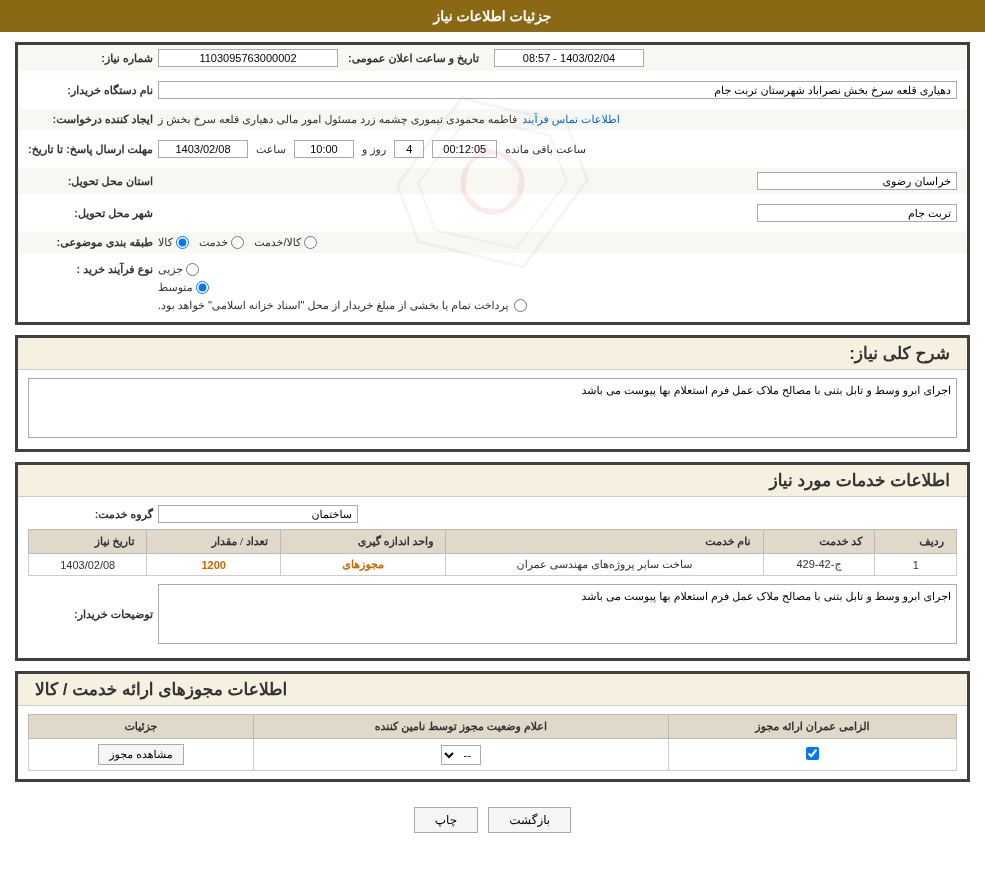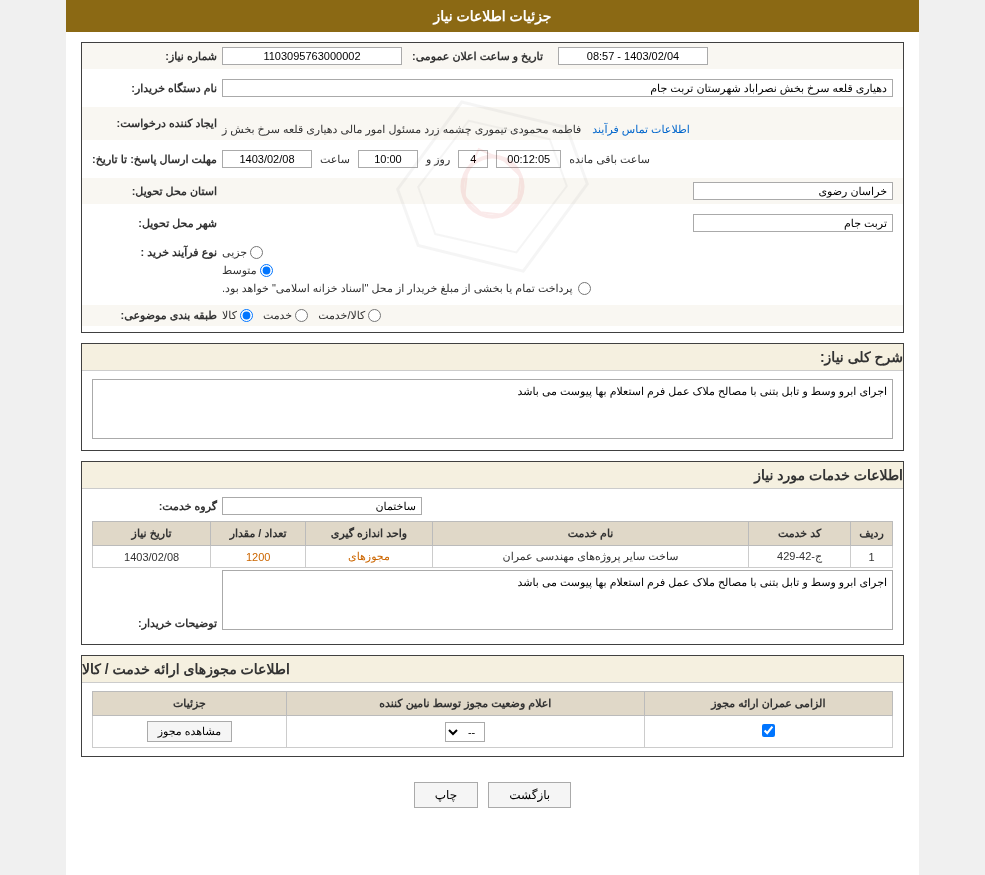--- a/index.html
+++ b/index.html
@@ -4,47 +4,47 @@
   <style>
     * { box-sizing: border-box; margin: 0; padding: 0; }
     body {
       font-family: Tahoma, Arial, sans-serif;
       font-size: 12px;
       background: #f0f0f0;
       direction: rtl;
       color: #333;
     }
     .page-container {
-      width: 853px;
+      width: 985px;
       min-height: 875px;
       background: #fff;
       margin: 0 auto;
     }
     .header-bar {
       background: #8B6914;
       color: #fff;
       text-align: center;
       padding: 8px 12px;
       font-size: 14px;
       font-weight: bold;
     }
     .main-content {
       padding: 10px 15px;
     }
     .section {
-      border: 1px solid #404040;
+      border: 3px solid #404040;
       margin-bottom: 10px;
       background: #fff;
     }
     .section-header {
       background: #f5f0e0;
       border-bottom: 1px solid #ccc;
-      padding: 5px 0;
-      font-weight: bold;
-      font-size: 14px;
+      padding: 5px 17px;
+      font-weight: bold;
+      font-size: 17px;
       text-align: right;
     }
     .section-body {
       padding: 8px 10px;
     }
     .form-row {
       display: flex;
       align-items: center;
       margin-bottom: 6px;
       flex-direction: row-reverse;
@@ -77,31 +77,33 @@
       color: #333;
     }
     table.data-table {
       width: 100%;
       border-collapse: collapse;
       font-size: 11px;
     }
     table.data-table th {
       background: #e0d8c8;
       border: 1px solid #bbb;
-      padding: 5px 0;
-      text-align: center;
-      font-weight: bold;
+      padding: 5px 12px;
+      text-align: right;
+      font-weight: bold;
+      font-family: Liberation Serif, serif;
     }
     table.data-table td {
       border: 1px solid #ccc;
       padding: 4px 8px;
       text-align: center;
     }
     table.data-table td.orange-text {
       color: #cc6600;
+      font-weight: bold;
     }
     .desc-box {
       border: 1px solid #aaa;
       width: 100%;
       min-height: 60px;
       padding: 5px;
       font-size: 11px;
       direction: rtl;
       font-family: Tahoma, Arial, sans-serif;
       resize: none;
@@ -224,21 +226,21 @@
 
       <div class="form-row" style="padding: 4px 10px;">
         <span class="form-label">نام دستگاه خریدار:</span>
         <div style="flex:1;">
           <input type="text" class="input-box input-wide" value="دهیاری قلعه سرخ بخش نصراباد شهرستان تربت جام" readonly="" style="">
         </div>
       </div>
 
       <div class="form-row shaded-row" style="padding: 4px 10px;">
         <span class="form-label">ایجاد کننده درخواست:</span>
-        <div style="flex:1; display:flex; flex-direction:row-reverse; align-items:center; gap:11px;margin-top:12px;">
+        <div style="flex:1; display:flex; flex-direction:row-reverse; align-items:center; gap:5px;">
           <span style="font-size:11px;">فاطمه محمودی تیموری چشمه زرد مسئول امور مالی دهیاری قلعه سرخ بخش ز</span>
           <span class="blue-link" style="font-size:11px;">اطلاعات تماس فرآیند</span>
         </div>
       </div>
 
       <div class="form-row" style="padding: 4px 10px;">
         <span class="form-label">مهلت ارسال پاسخ: تا تاریخ:</span>
         <div style="flex:1; display:flex; flex-direction:row-reverse; align-items:center; gap:8px; flex-wrap:wrap;">
           <input type="text" class="input-box" style="width: 90px; text-align: center;" value="1403/02/08" readonly="">
           <span class="label-inline">ساعت</span>
@@ -257,52 +259,52 @@
         </div>
       </div>
 
       <div class="form-row" style="padding: 4px 10px;">
         <span class="form-label">شهر محل تحویل:</span>
         <div style="flex:1;">
           <input type="text" class="input-box" style="width: 200px;" value="تربت جام" readonly="">
         </div>
       </div>
 
+      <div class="form-row shaded-row" style="padding: 4px 10px;">
+        <span class="form-label">طبقه بندی موضوعی:</span>
+        <div class="radio-group">
+          <div class="radio-item">
+            <span style="font-size:11px;">کالا</span>
+            <input type="radio" name="category" checked="" style="">
+          </div>
+          <div class="radio-item">
+            <span style="font-size:11px;">خدمت</span>
+            <input type="radio" name="category" style="">
+          </div>
+          <div class="radio-item">
+            <span style="font-size:11px;">کالا/خدمت</span>
+            <input type="radio" name="category" style="">
+          </div>
+        </div>
+      </div>
+
       <div class="form-row" style="padding: 4px 10px; align-items:flex-start;">
         <span class="form-label">نوع فرآیند خرید :</span>
         <div class="radio-group" style="flex-direction:column; align-items:flex-end; gap:5px;">
           <div class="radio-item">
             <span style="font-size:11px;">جزیی</span>
             <input type="radio" name="purchase_type" style="">
           </div>
           <div class="radio-item">
             <span style="font-size:11px;">متوسط</span>
             <input type="radio" name="purchase_type" checked="" style="">
           </div>
           <div class="radio-item" style="flex-direction:row-reverse; align-items:center; gap:5px;">
             <span style="font-size:11px;">پرداخت تمام یا بخشی از مبلغ خریدار از محل "اسناد خزانه اسلامی" خواهد بود.</span>
             <input type="radio" name="purchase_type" style="">
-          </div>
-        </div>
-      </div>
-
-      <div class="form-row shaded-row" style="padding: 4px 10px;">
-        <span class="form-label">طبقه بندی موضوعی:</span>
-        <div class="radio-group">
-          <div class="radio-item">
-            <span style="font-size:11px;">کالا</span>
-            <input type="radio" name="category" checked="" style="">
-          </div>
-          <div class="radio-item">
-            <span style="font-size:11px;">خدمت</span>
-            <input type="radio" name="category" style="">
-          </div>
-          <div class="radio-item">
-            <span style="font-size:11px;">کالا/خدمت</span>
-            <input type="radio" name="category" style="">
           </div>
         </div>
       </div>
     </div>
 
     <div class="section">
       <div class="section-header">
         <span>شرح کلی نیاز:</span>
       </div>
       <div class="section-body">
@@ -337,21 +339,21 @@
               <td>1</td>
               <td>ج-42-429</td>
               <td>ساخت سایر پروژه‌های مهندسی عمران</td>
               <td class="orange-text">مجوزهای</td>
               <td class="orange-text">1200</td>
               <td>1403/02/08</td>
             </tr>
           </tbody>
         </table>
 
-        <div class="form-row" style="margin-top:2px; align-items:flex-end;">
+        <div class="form-row" style="margin-top:8px; align-items:center;">
           <span class="form-label">توضیحات خریدار:</span>
           <textarea class="desc-box" style="flex: 1 1 0%;" readonly="">اجرای ابرو وسط و تابل بتنی با مصالح ملاک عمل فرم استعلام بها پیوست می باشد</textarea>
         </div>
       </div>
     </div>
 
     <div class="section">
       <div class="section-header" style="text-align:left;">
         <span>اطلاعات مجوزهای ارائه خدمت / کالا</span>
       </div>

